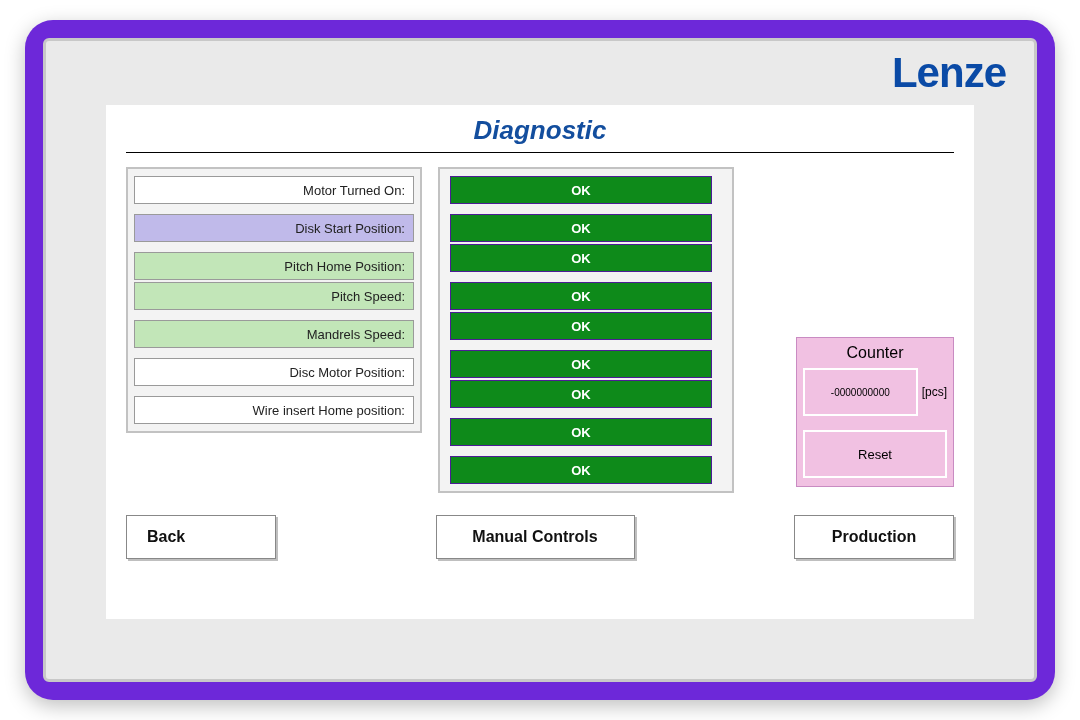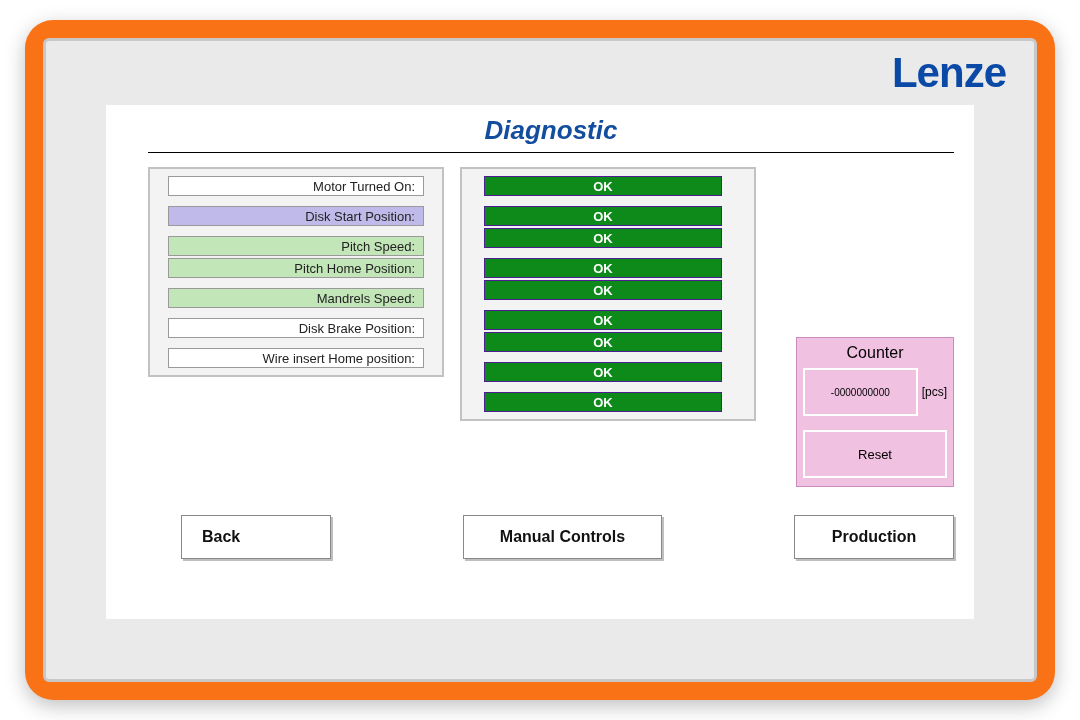--- a/index.html
+++ b/index.html
@@ -4,21 +4,21 @@
 <style>
   * { box-sizing: border-box; margin: 0; padding: 0; }
   body {
     width: 1080px; height: 720px;
     background: #fff;
     font-family: "Segoe UI", Tahoma, Verdana, sans-serif;
     display: flex; align-items: center; justify-content: center;
   }
   .device {
     width: 1030px; height: 680px;
-    background: #f97316;
+    background: #6d28d9;
     border-radius: 28px;
     padding: 18px;
     box-shadow: 0 6px 20px rgba(0,0,0,.25);
   }
   .bezel {
     width: 100%; height: 100%;
     background: #eaeaea;
     border: 3px solid #c8c8c8;
     border-radius: 6px;
     position: relative;
@@ -26,21 +26,20 @@
   }
   .brand {
     position: absolute; top: 8px; right: 28px;
     font-size: 42px; font-weight: 700; color: #0a4aa6;
     letter-spacing: -1px;
   }
   .screen {
     position: absolute;
     top: 64px; left: 60px; right: 60px; bottom: 60px;
     background: #fff;
-    padding-left: 22px;
   }
   .title {
     text-align: center;
     font-size: 26px; font-weight: 700; font-style: italic;
     color: #134e9e;
     padding: 10px 0 6px;
   }
   .title-rule {
     height: 1px; background: #000; margin: 0 20px 8px;
   }
@@ -50,21 +49,21 @@
     padding: 6px 20px 0;
   }
   .panels { display: flex; gap: 16px; align-items: flex-start; }
   .panel {
     background: #f3f3f3;
     border: 2px solid #c2c2c2;
     padding: 5px 6px;
   }
   .panel.labels { width: 296px; }
   .panel.status { width: 296px; }
-  .row { margin: 2px 12px; height: 20px; display:flex; align-items:center; }
+  .row { margin: 2px 0; height: 28px; display:flex; align-items:center; }
   .sep { height: 6px; }
   .lbl-box {
     flex: 1; height: 100%;
     border: 1px solid #9a9a9a;
     background: #fff;
     display: flex; align-items: center; justify-content: flex-end;
     padding: 0 8px;
     font-size: 13px; color: #222;
   }
   .group-purple { background: #c0baea; }
@@ -112,21 +111,20 @@
   }
   .nav button {
     height: 44px;
     background: #fff;
     border: 1px solid #888;
     box-shadow: 2px 2px 0 #bfbfbf;
     font-size: 16px; font-weight: 700; color: #111;
     cursor: pointer;
     padding: 0 20px;
     text-align: left;
-    margin-left: 33px;
   }
   .spacer { flex: 1; }
 </style>
 </head>
 <body>
 
 <div class="device">
   <div class="bezel">
     <div class="brand">Lenze</div>
 
@@ -140,32 +138,32 @@
           <div class="panel labels">
             <div class="row">
                 <div class="lbl-box">Motor Turned On:</div>
               </div>
             <div class="sep"></div>
             <div class="row">
                 <div class="lbl-box group-purple">Disk Start Position:</div>
               </div>
             <div class="sep"></div>
             <div class="row">
+                <div class="lbl-box group-green">Pitch Home Position:</div>
+              </div>
+            <div class="row">
                 <div class="lbl-box group-green">Pitch Speed:</div>
               </div>
-            <div class="row">
-                <div class="lbl-box group-green">Pitch Home Position:</div>
-              </div>
             <div class="sep"></div>
             <div class="row">
                 <div class="lbl-box group-green">Mandrels Speed:</div>
               </div>
             <div class="sep"></div>
             <div class="row">
-                <div class="lbl-box">Disk Brake Position:</div>
+                <div class="lbl-box">Disc Motor Position:</div>
               </div>
             <div class="sep"></div>
             <div class="row">
                 <div class="lbl-box">Wire insert Home position:</div>
               </div>
           </div>
 
           <div class="panel status">
             <div class="row">
                 <div class="status-box">OK</div>

